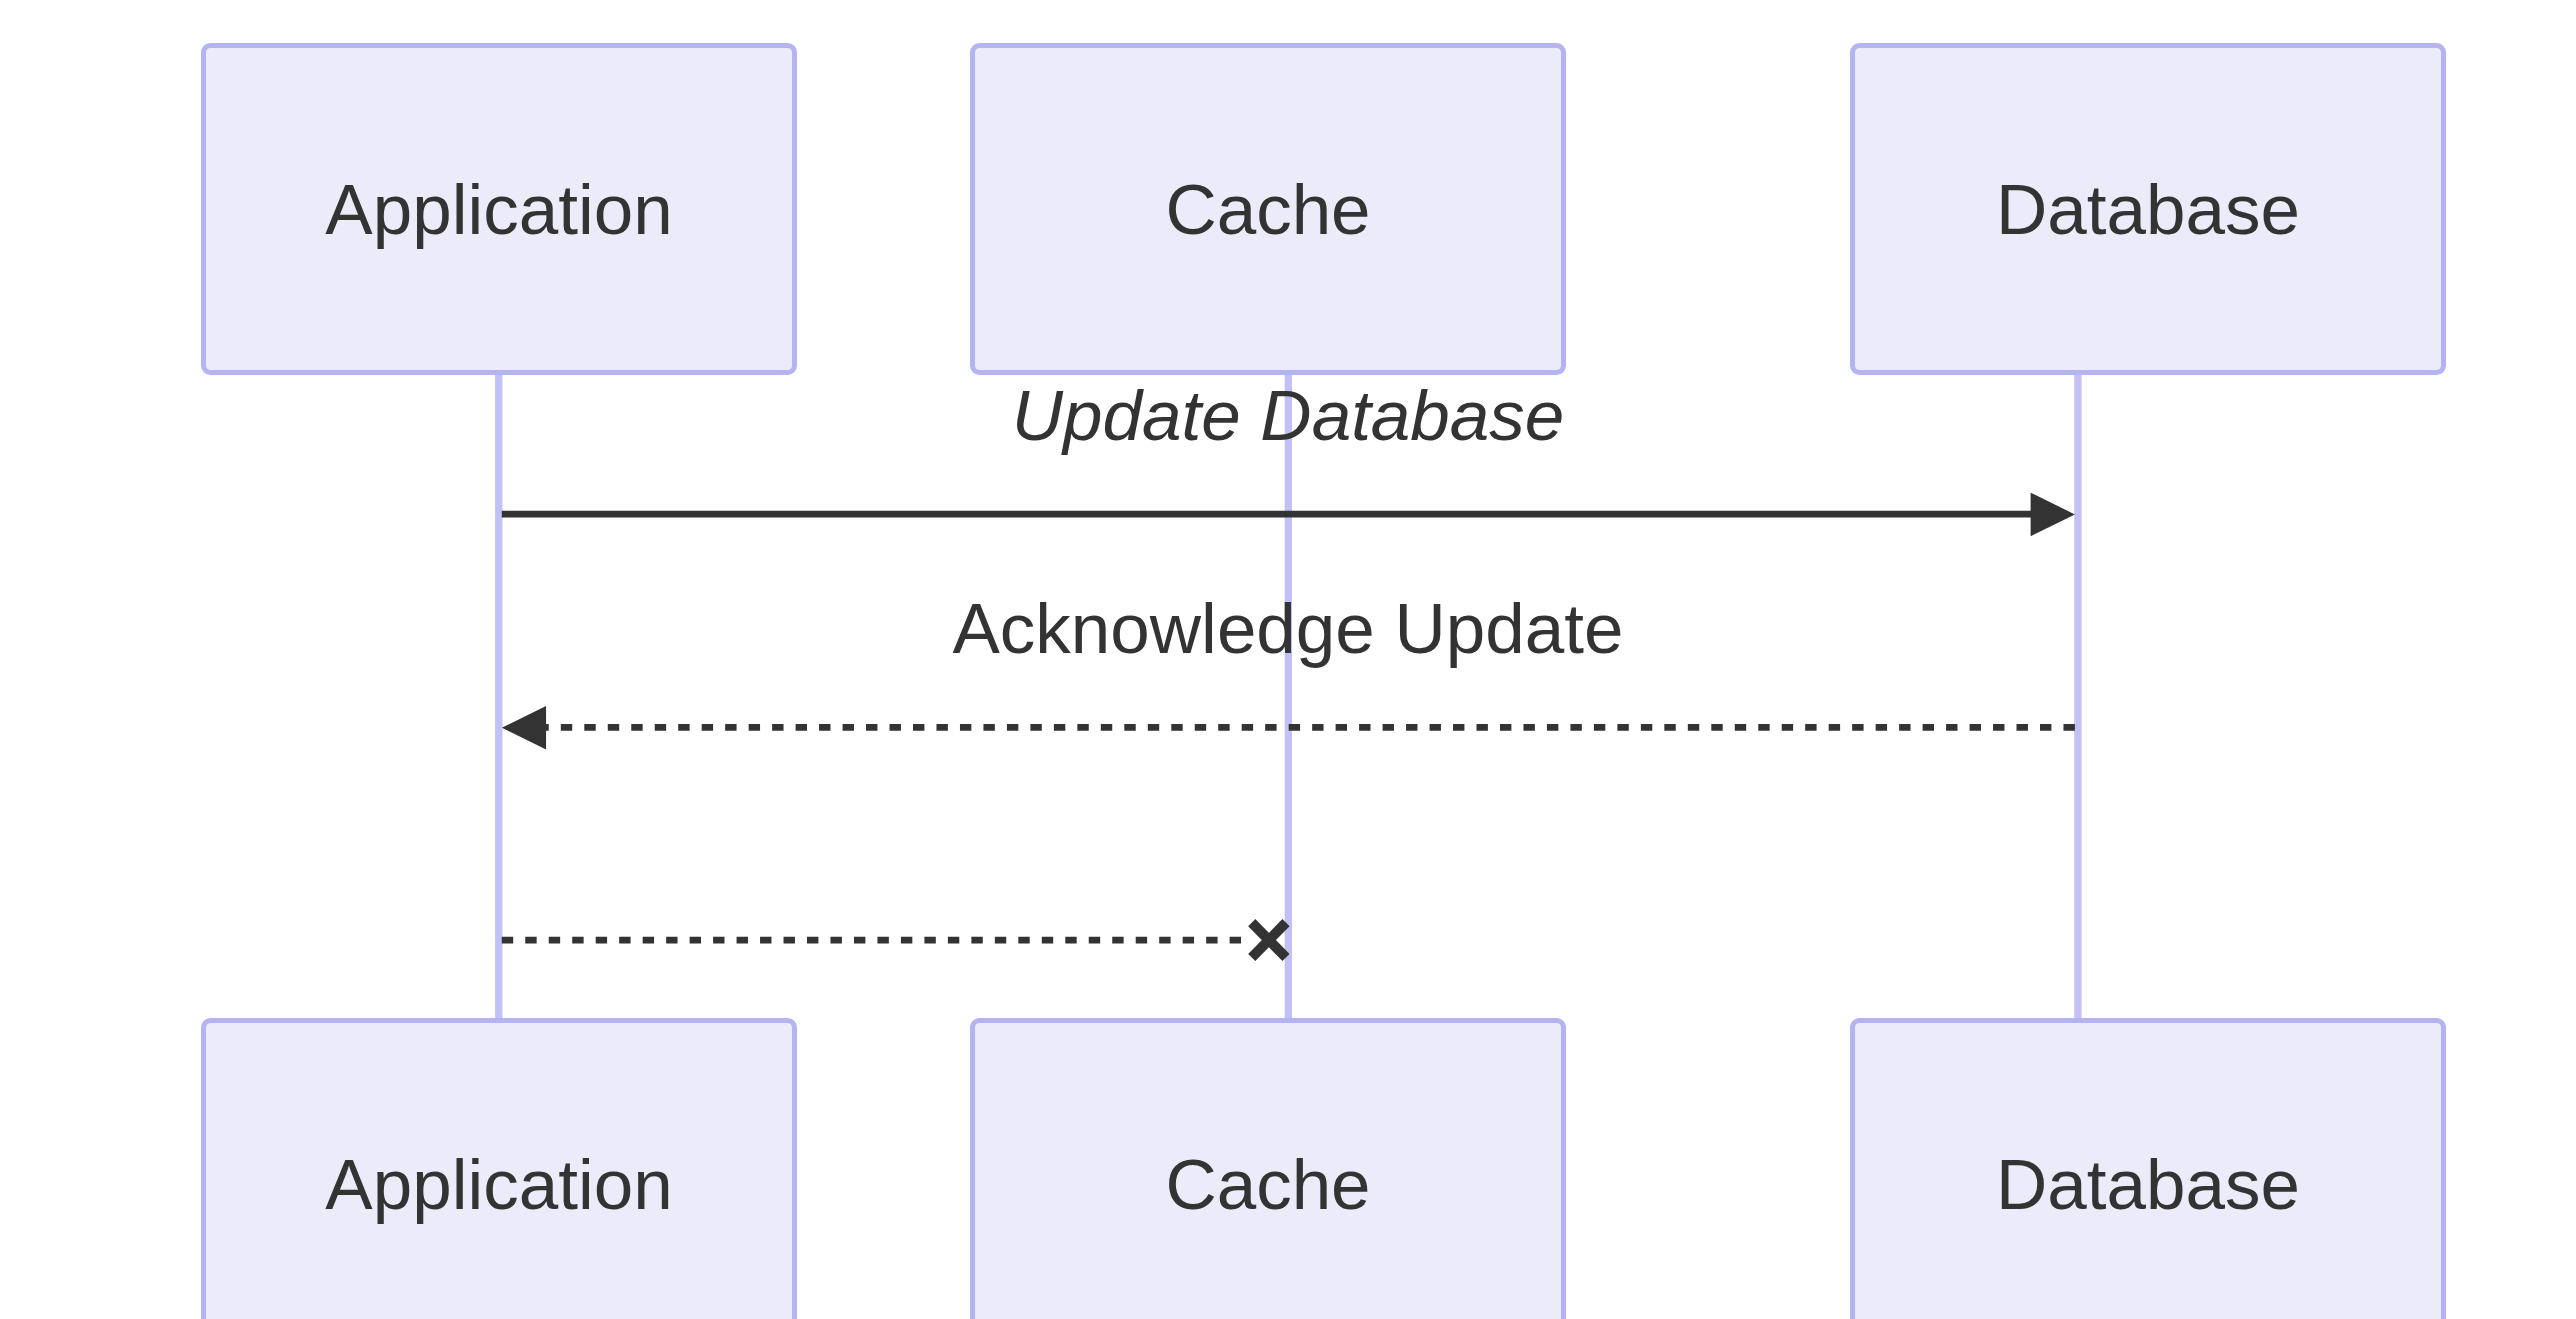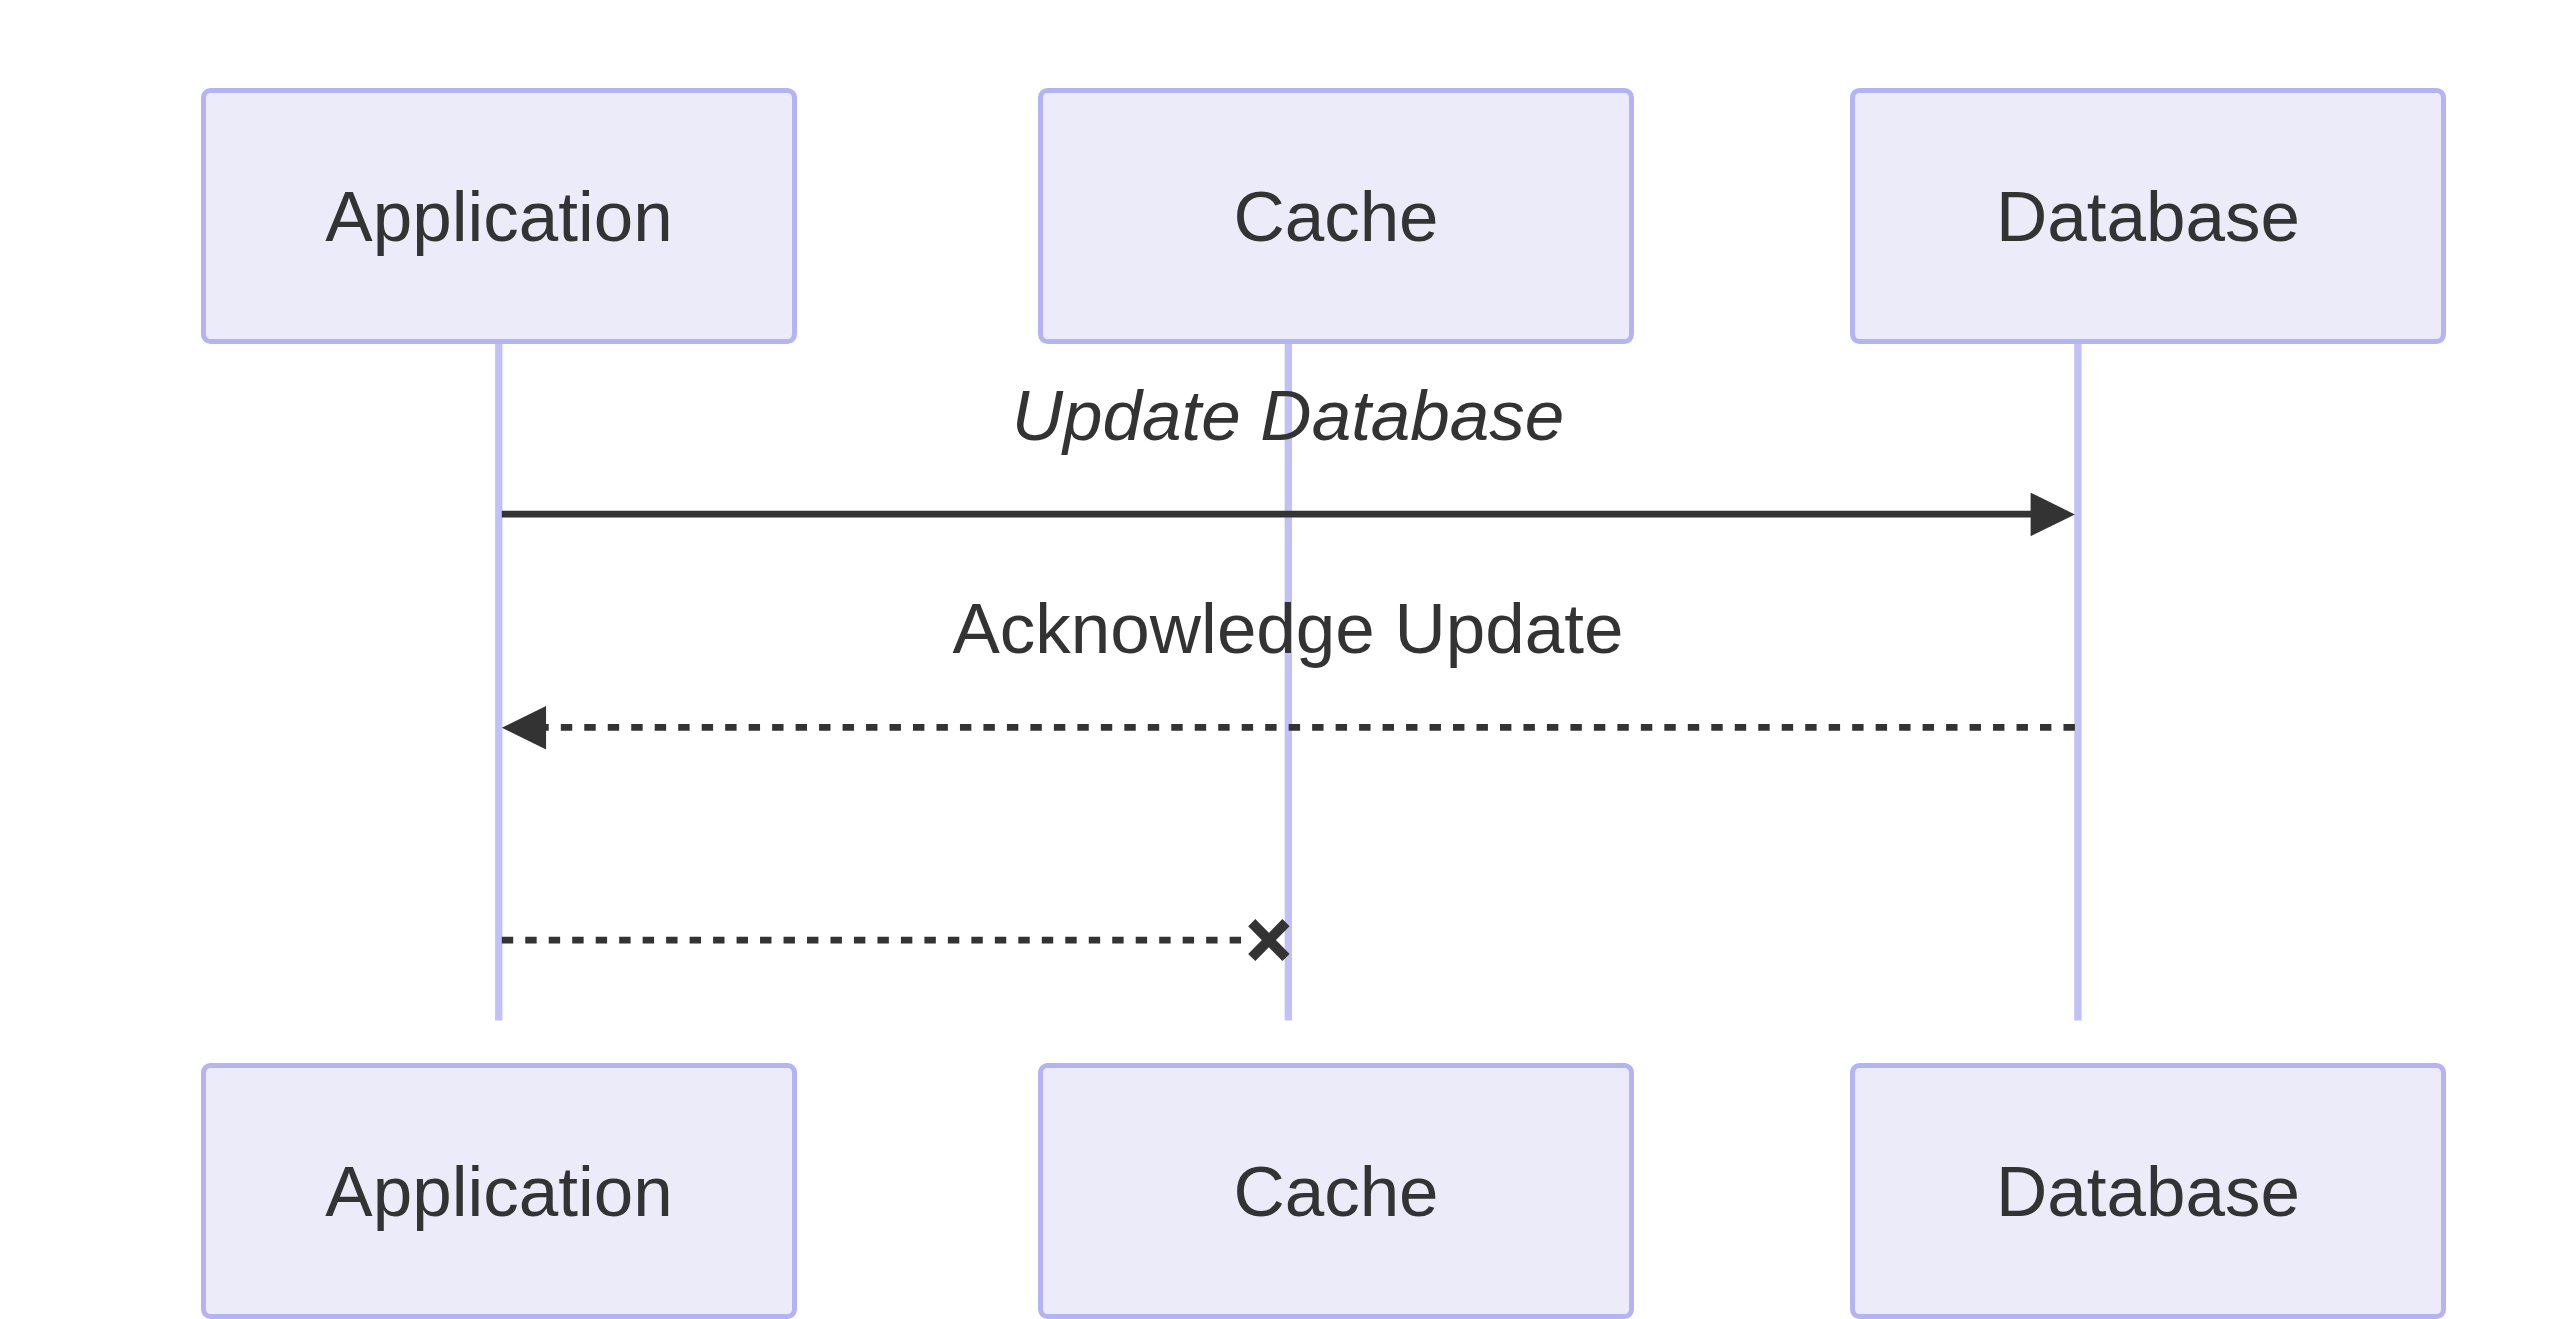--- a/index.html
+++ b/index.html
@@ -41,37 +41,36 @@
     stroke: none;
   }
   .cross-line {
     stroke: var(--message, #333333);
     stroke-width: 15px;
   }
   .actor-box {
     position: absolute;
     box-sizing: border-box;
     width: 596px;
-    height: 256px;
+    height: 332px;
     background: var(--actor-fill, #ebebfa);
     border: 5.4px solid var(--actor-border, #b5b4f2);
     border-radius: 9.4px;
     display: flex;
     align-items: center;
     justify-content: center;
     z-index: 2;
     font-size: 71px;
     line-height: 1;
     text-align: center;
-    margin-top: 45px;
   }
   .actor-box.row-top { top: 43px; }
   .actor-box.row-bottom { top: 1018px; }
   .actor-box.col-application { left: 201px; }
-  .actor-box.col-cache { left: 1038px; }
+  .actor-box.col-cache { left: 970px; }
   .actor-box.col-database { left: 1850px; }
 
   .msg-label {
     position: absolute;
     transform: translateX(-50%);
     white-space: nowrap;
     font-size: 71px;
     line-height: 1;
     z-index: 3;
     text-align: center;

